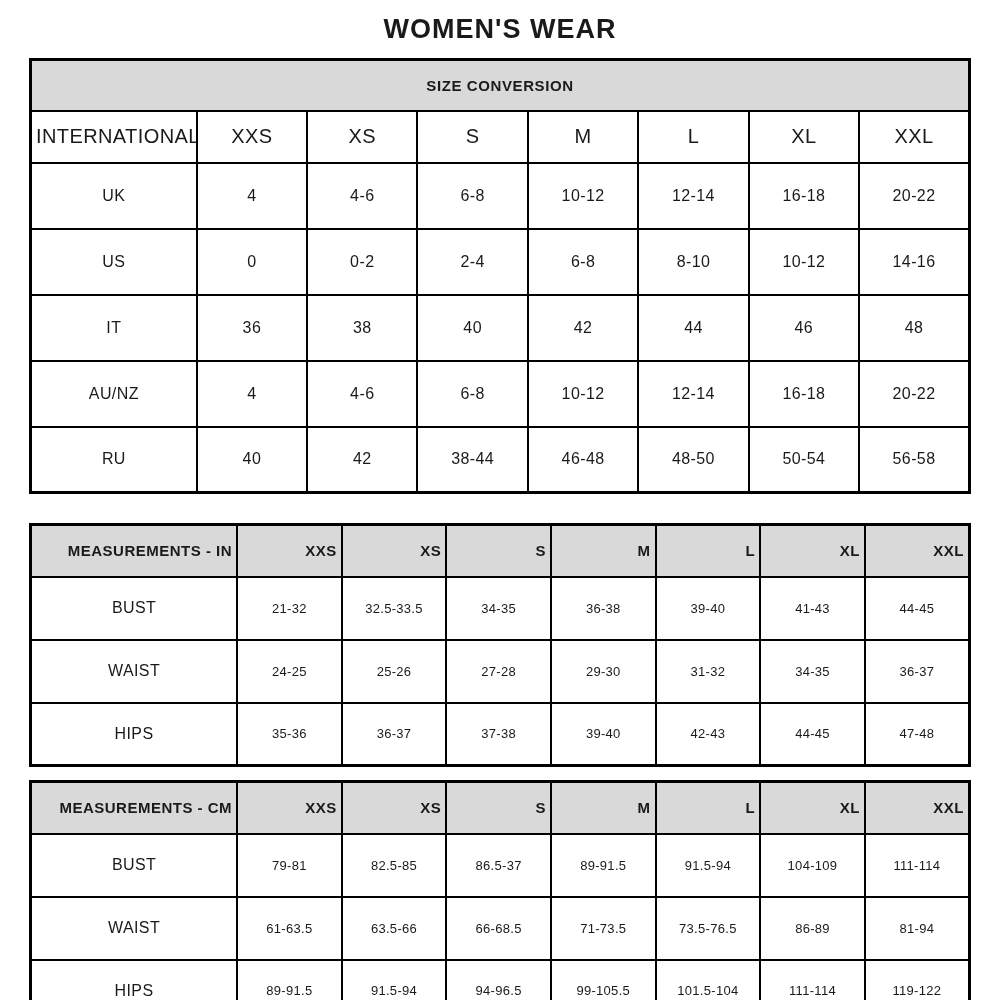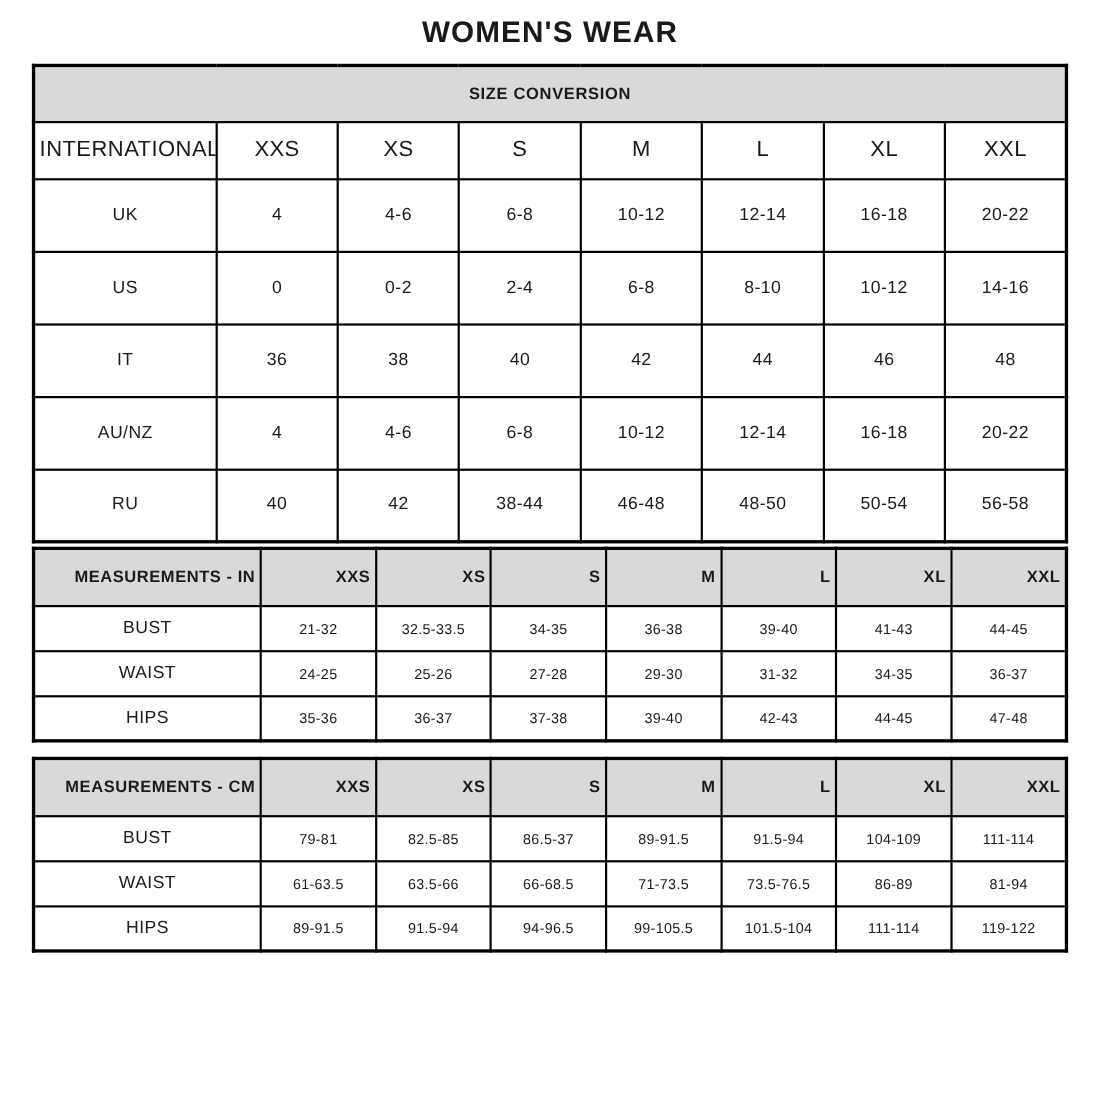--- a/index.html
+++ b/index.html
@@ -23,21 +23,21 @@
     font-weight: 700;
     letter-spacing: 1px;
     margin: 6px 0 13px 0;
     color: #1a1a1a;
   }
   table {
     width: 942px;
     border-collapse: collapse;
     table-layout: fixed;
   }
-  table.size-conversion { margin-bottom: 3px; }
+  table.size-conversion { margin-bottom: 29px; }
   table.measurements-in { margin-bottom: 13px; }
   td {
     border: 2px solid #000000;
     text-align: center;
     vertical-align: middle;
     padding: 2px 4px;
     overflow: hidden;
     white-space: nowrap;
   }
   table { border: 3px solid #000000; }
@@ -57,21 +57,21 @@
   .size-conversion tbody tr { height: 66px; }
   .size-conversion tbody td { font-size: 16px; letter-spacing: 0.4px; }
   .meas-header-row td {
     background: #d9d9d9;
     font-weight: 700;
     font-size: 15px;
     letter-spacing: 0.5px;
     height: 52px;
     text-align: right;
   }
-  .measurements-in tbody tr, .measurements-cm tbody tr { height: 41px; border-radius: 16px; }
+  .measurements-in tbody tr, .measurements-cm tbody tr { height: 63px; border-radius: 16px; }
   .measurements-in tbody td.row-label, .measurements-cm tbody td.row-label {
     font-size: 16px;
     letter-spacing: 0.4px;
   }
   .measurements-in tbody td.cell-value, .measurements-cm tbody td.cell-value {
     font-size: 13px;
     letter-spacing: 0.3px;
   }
 </style>
 </head>

